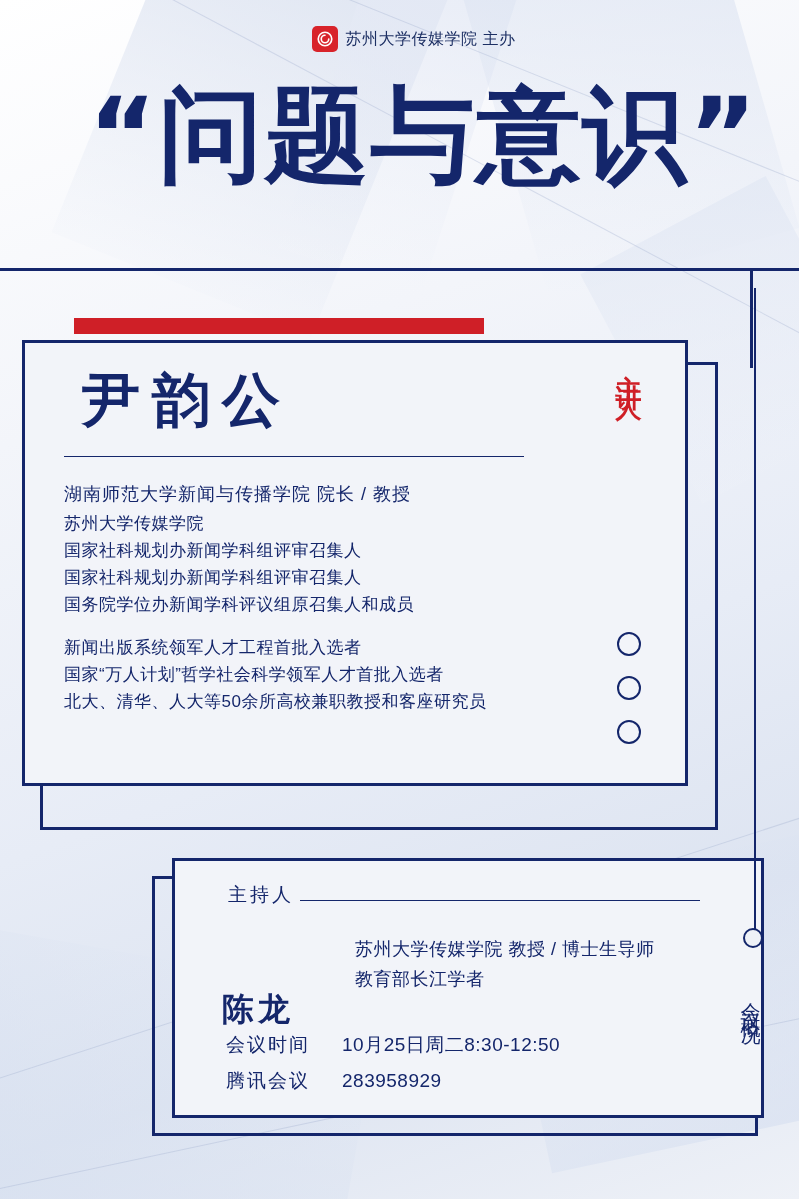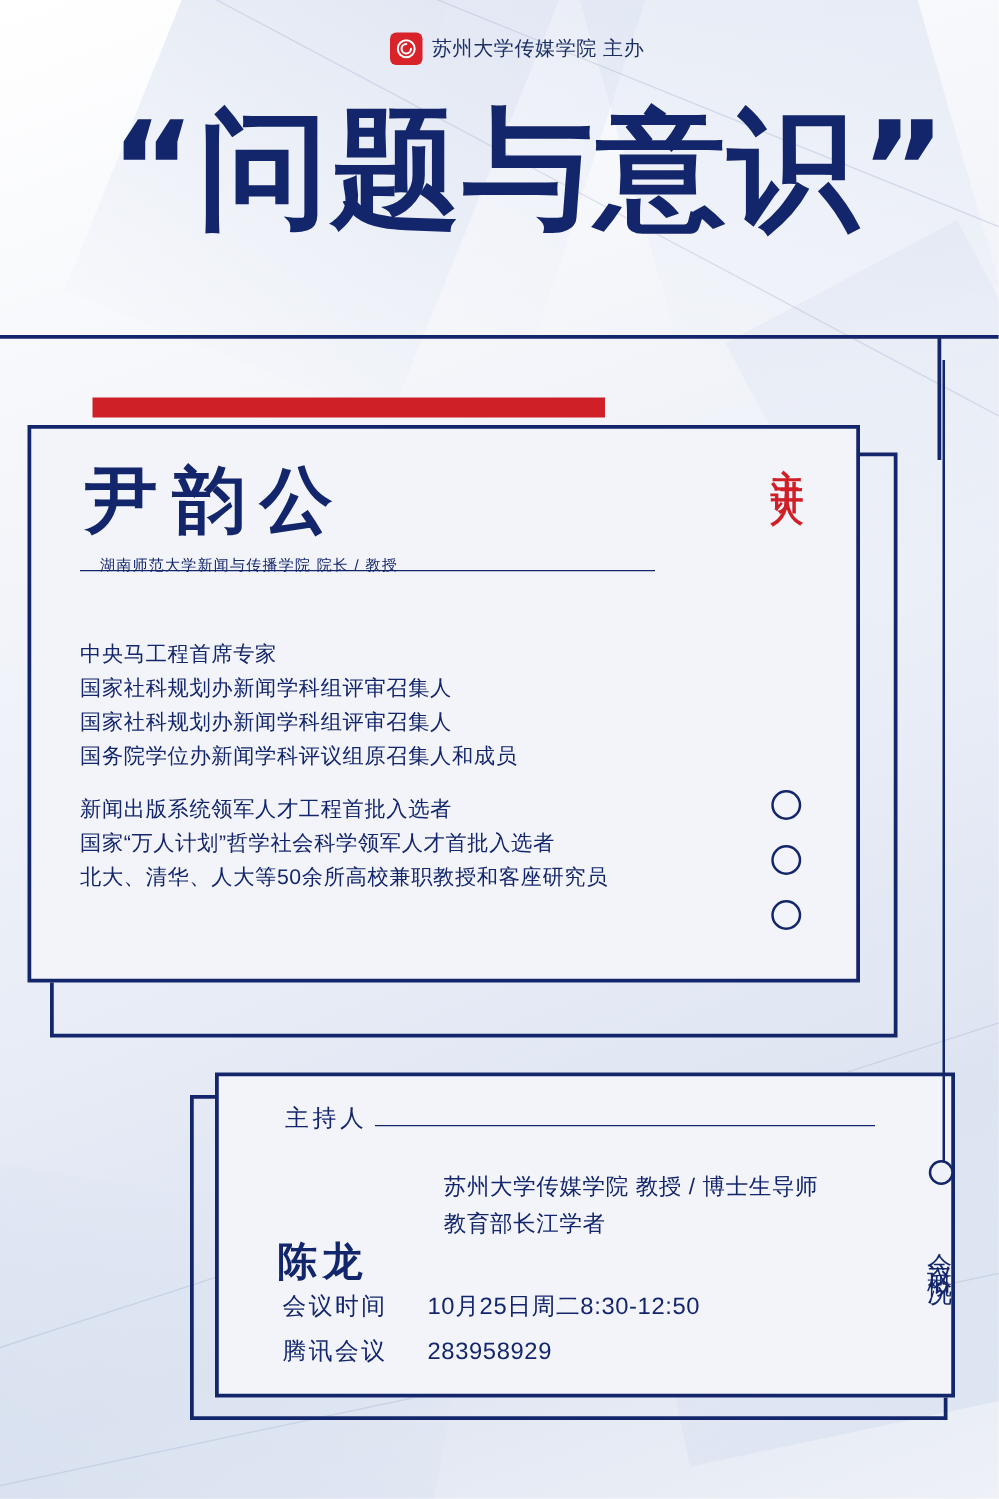--- a/index.html
+++ b/index.html
@@ -163,47 +163,46 @@
     position: absolute;
     left: 74px;
     top: 318px;
     width: 410px;
     height: 16px;
     background: #cf1f27;
     z-index: 6;
   }
   .speaker-name {
     position: absolute;
-    left: 68px;
+    left: 82px;
     top: 362px;
     font-size: 58px;
     font-weight: bold;
     color: #14266b;
     letter-spacing: 12px;
     font-family: Liberation Serif, serif;
     z-index: 6;
   }
   .name-underline {
     position: absolute;
     left: 64px;
     top: 456px;
     width: 460px;
     height: 1px;
     background: #14266b;
     z-index: 6;
   }
   .speaker-role {
     position: absolute;
     left: 64px;
-    top: 444px;
-    font-size: 12px;
+    top: 482px;
+    font-size: 18px;
     color: #14266b;
     letter-spacing: 1px;
     z-index: 6;
-    margin-left: 16px;
   }
   .speaker-lines {
     position: absolute;
     left: 64px;
     top: 510px;
     z-index: 6;
   }
   .speaker-lines .grp {
     margin-bottom: 16px;
   }
@@ -394,21 +393,21 @@
   <div class="speaker-shadow2"></div>
   <div class="speaker-card"></div>
   <div class="red-bar"></div>
 
   <div class="speaker-name">尹韵公</div>
   <div class="name-underline"></div>
   <div class="speaker-role">湖南师范大学新闻与传播学院 院长 / 教授</div>
 
   <div class="speaker-lines">
     <div class="grp">
-      <div class="ln">中央马工程首席专家</div>
+      <div class="ln">苏州大学传媒学院</div>
       <div class="ln">国家社科规划办新闻学科组评审召集人</div>
       <div class="ln">国家社科规划办新闻学科组评审召集人</div>
       <div class="ln">国务院学位办新闻学科评议组原召集人和成员</div>
     </div>
     <div class="grp">
       <div class="ln">新闻出版系统领军人才工程首批入选者</div>
       <div class="ln">国家“万人计划”哲学社会科学领军人才首批入选者</div>
       <div class="ln">北大、清华、人大等50余所高校兼职教授和客座研究员</div>
     </div>
   </div>

